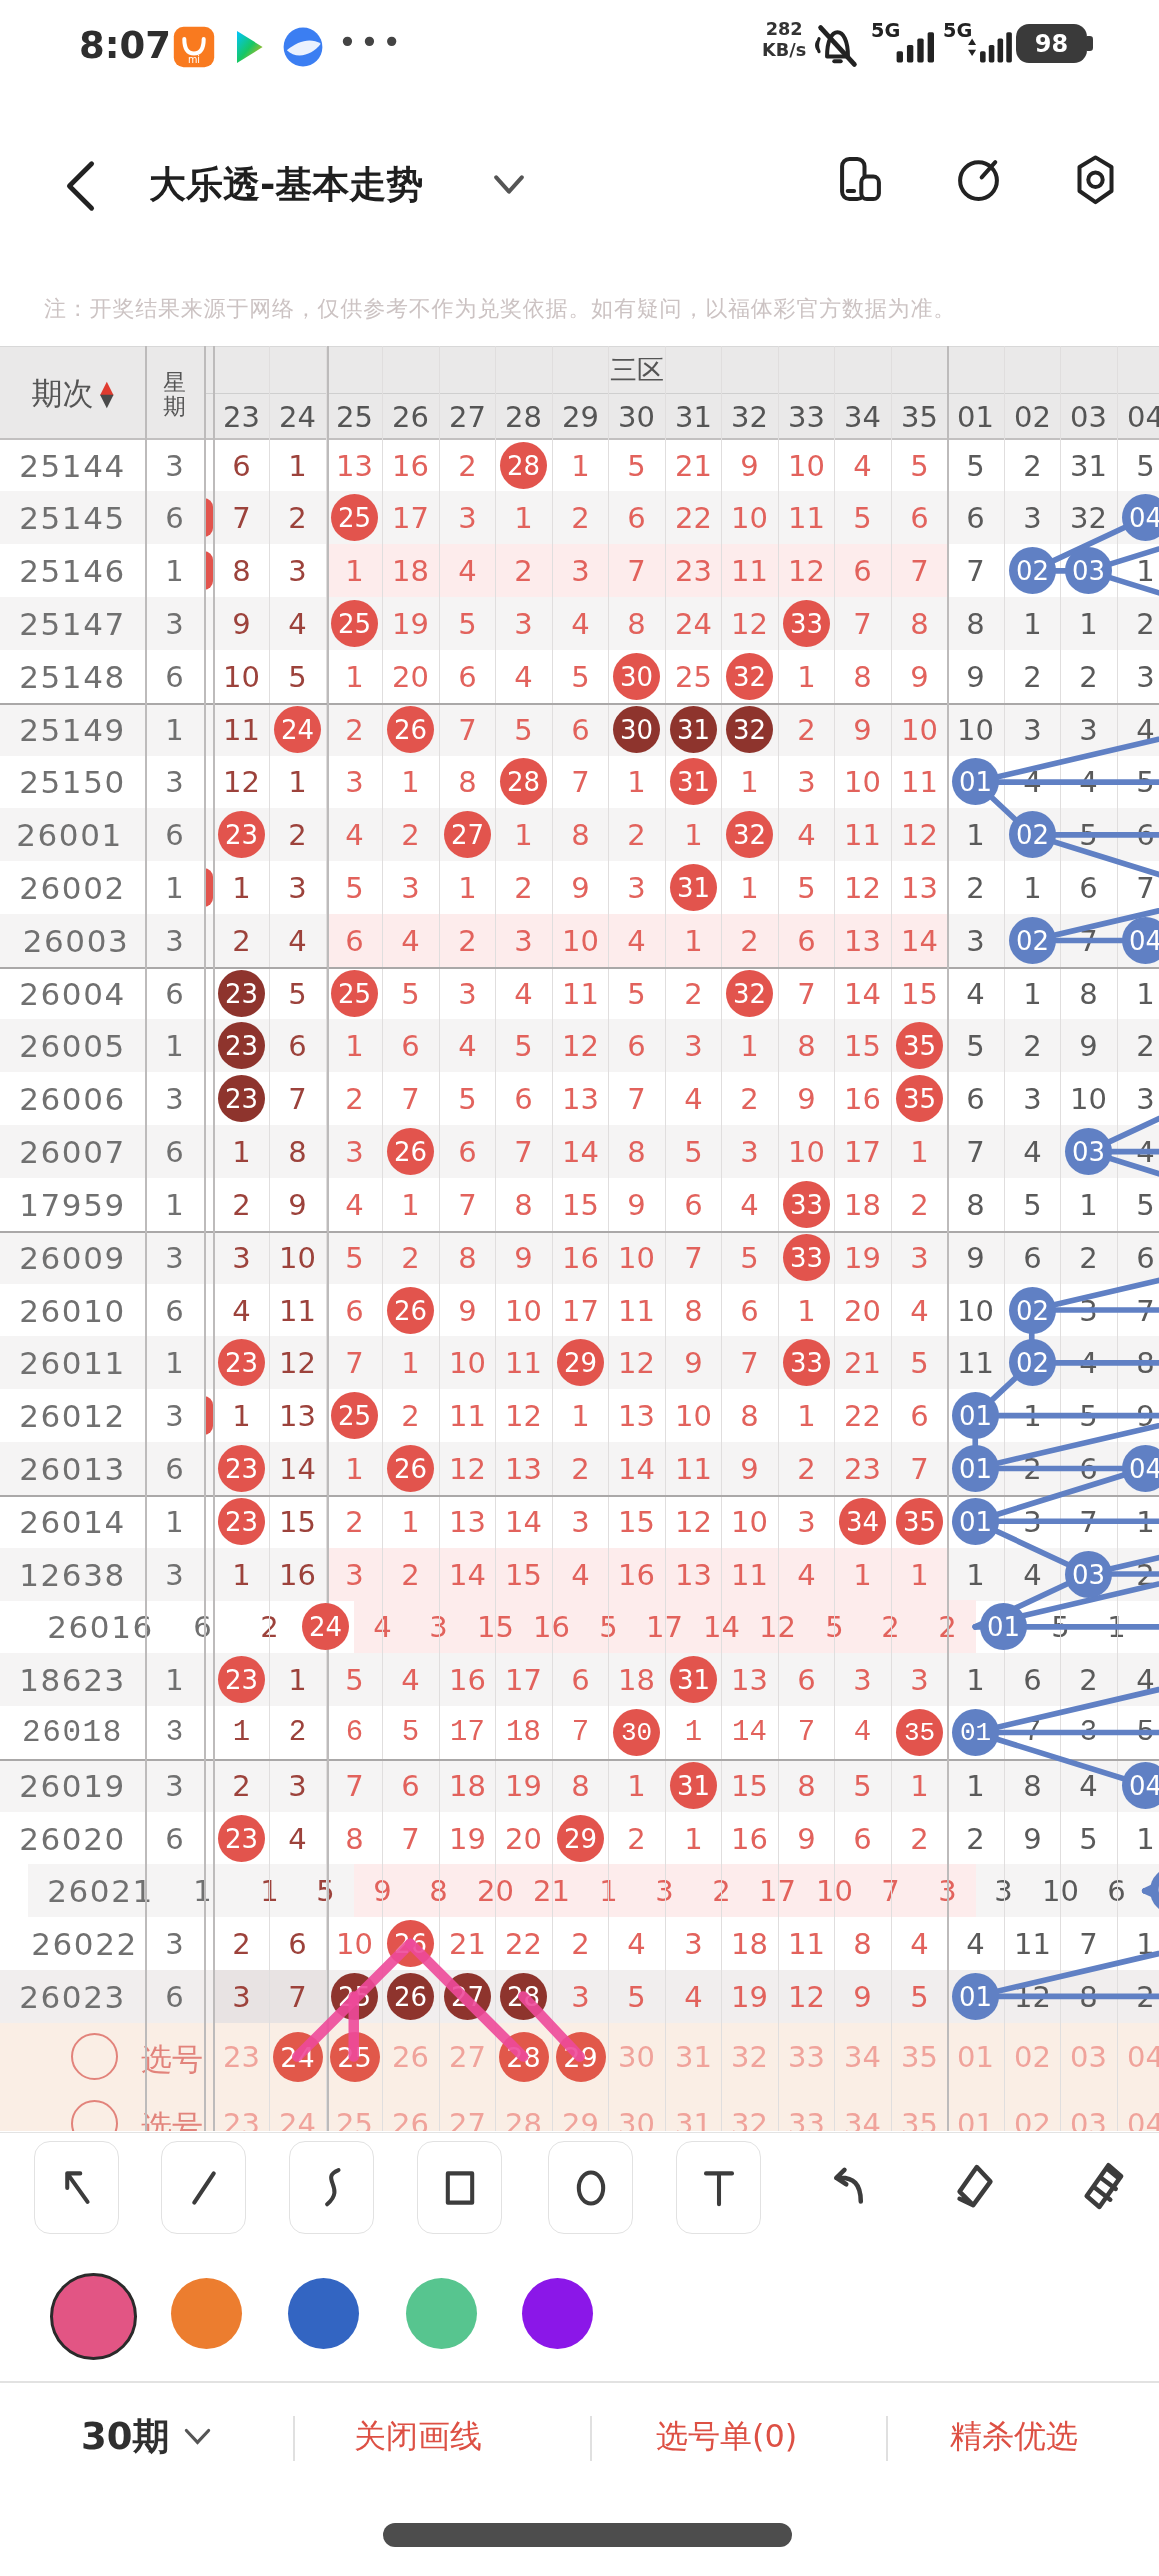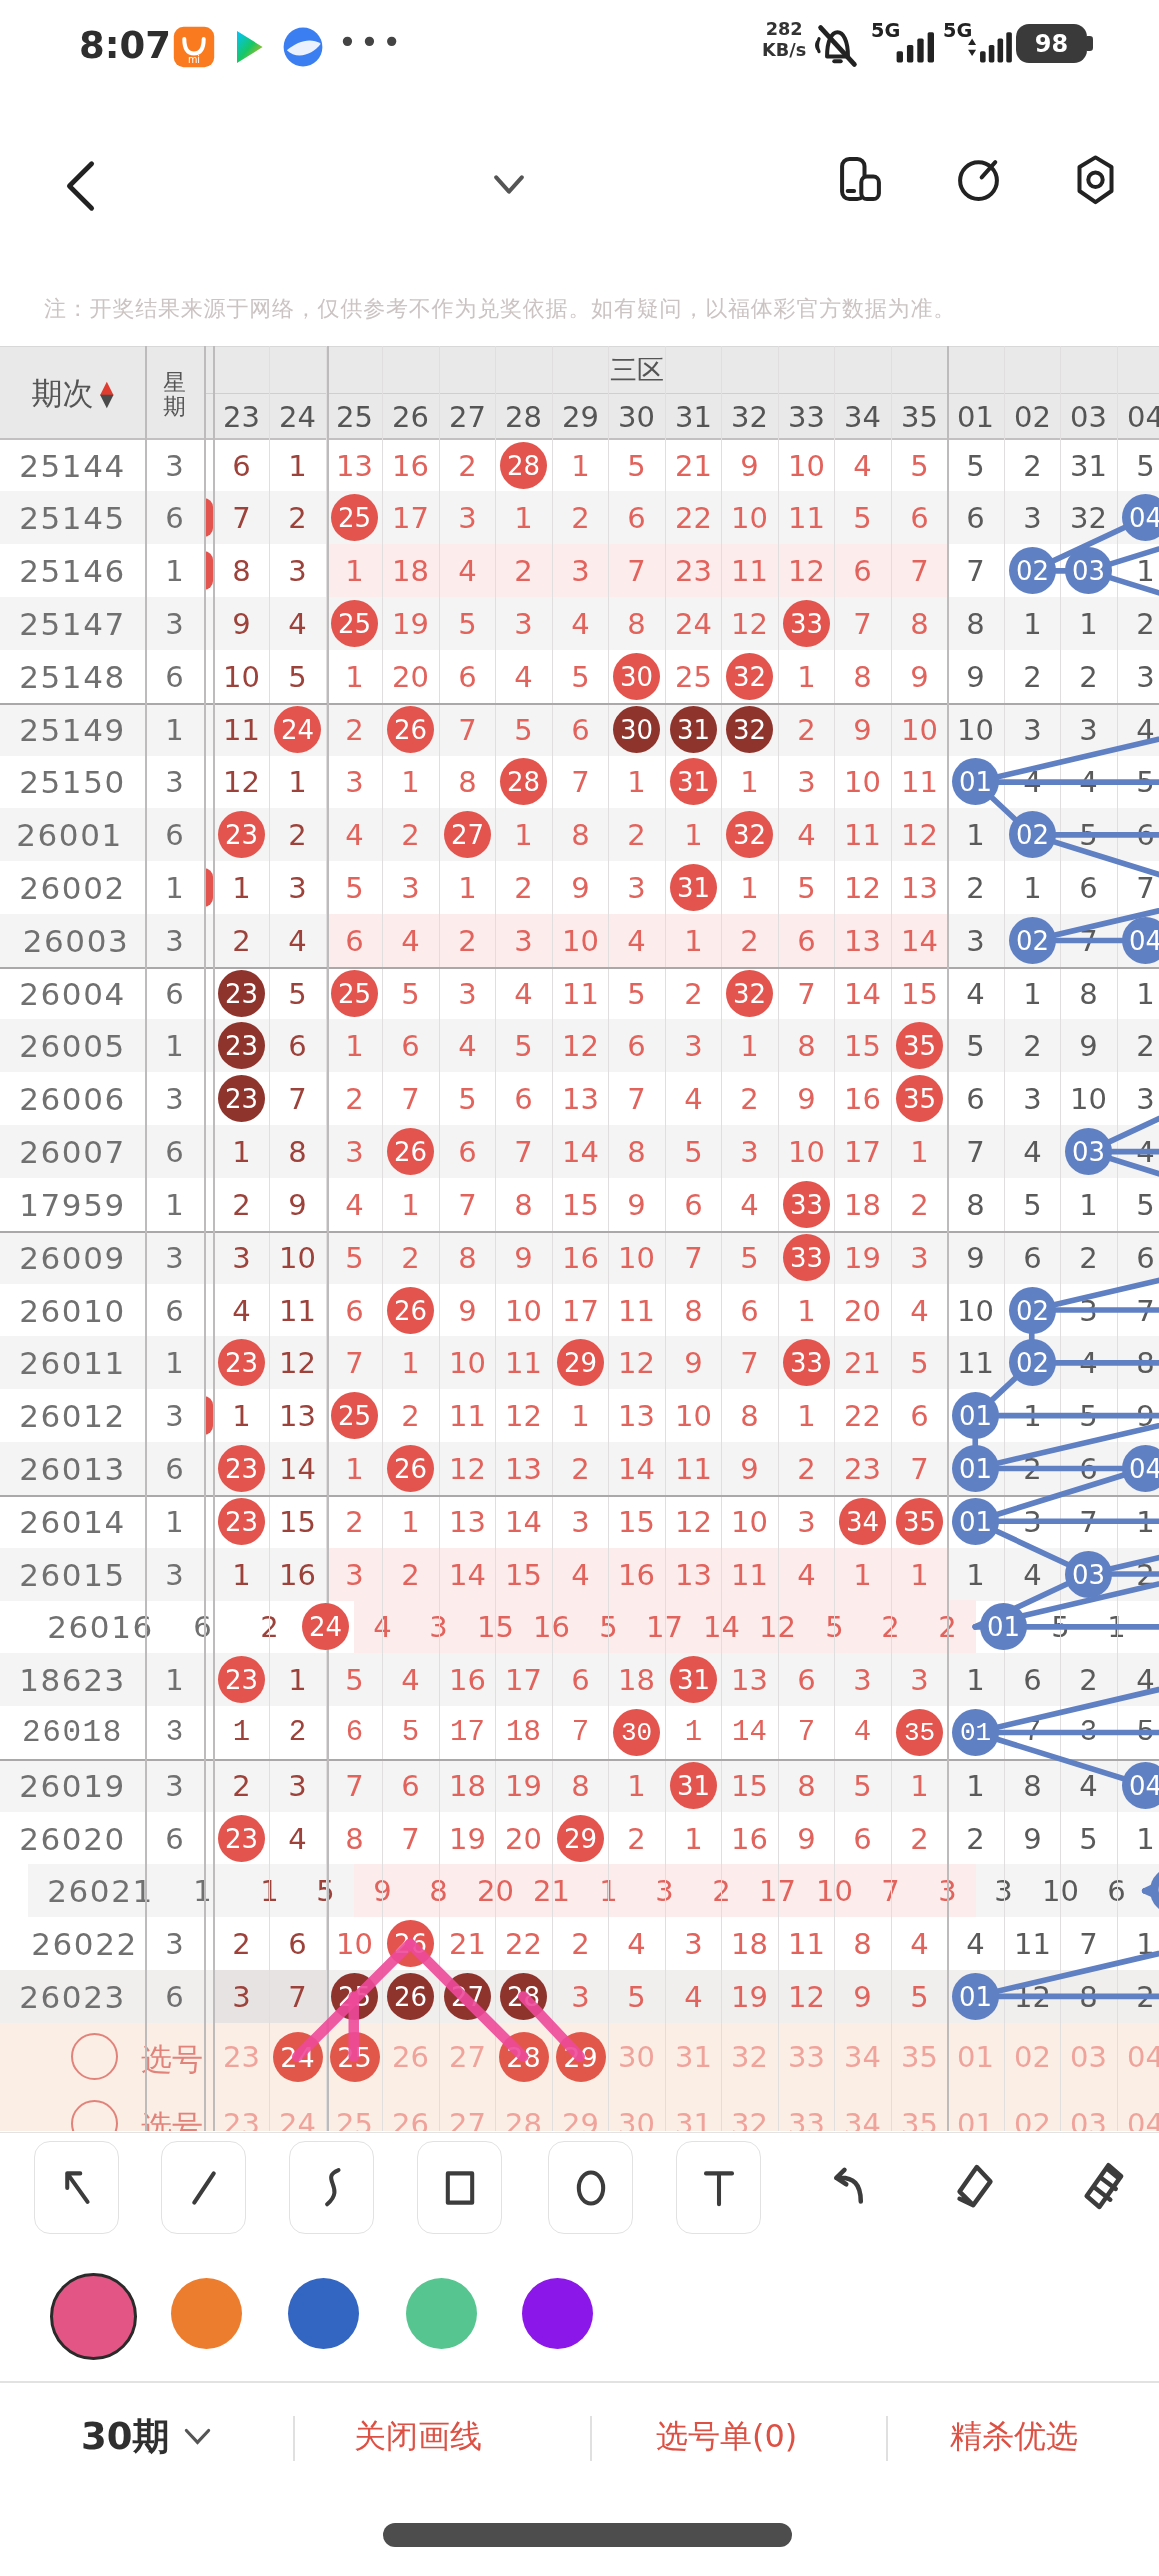--- a/index.html
+++ b/index.html
@@ -127,20 +127,21 @@
     </svg>
     <div id="battery">
         <span>98</span>
       </div>
   </div>
 
   <div id="navbar">
     <svg id="back-icon" viewBox="0 0 44 64">
       <path d="M36 4 L8 32 L36 60" stroke="#222" stroke-width="6" fill="none" stroke-linecap="round" stroke-linejoin="round"></path>
     </svg>
+    <div id="page-title">大乐透-基本走势</div>
     <svg id="title-chevron" viewBox="0 0 40 26">
       <path d="M4 4 L20 22 L36 4" stroke="#555" stroke-width="5" fill="none" stroke-linecap="round" stroke-linejoin="round"></path>
     </svg>
     <svg class="nav-ico" style="left:837px;" viewBox="0 0 58 70">
       <rect x="6" y="10" width="28" height="50" rx="9" stroke="#222" stroke-width="5" fill="none"></rect>
       <rect x="30" y="32" width="22" height="28" rx="7" stroke="#222" stroke-width="5" fill="#fff"></rect>
       <line x1="13" y1="50" x2="21" y2="50" stroke="#222" stroke-width="5" stroke-linecap="round"></line>
     </svg>
     <svg class="nav-ico" style="left:955px;" viewBox="0 0 58 70">
       <circle cx="29" cy="37" r="23" stroke="#222" stroke-width="5" fill="none"></circle>
@@ -728,21 +729,21 @@
           <span class="circ" style="background:#e2544d">35</span>
         </div>
         <div class="cell zb" style="left:947px;width:57px;">
           <span class="circ" style="background:#6080c4">01</span>
         </div>
         <div class="cell zb" style="left:1004px;width:57px;">3</div>
         <div class="cell zb" style="left:1060px;width:57px;">7</div>
         <div class="cell zb" style="left:1117px;width:57px;">1</div>
       </div>
       <div class="row stripe" style="top:1202px;height:53px;">
-        <div class="cell pcol" style="left:0;width:145px;">26015</div>
+        <div class="cell pcol" style="left:0;width:145px;">12638</div>
         <div class="cell wcol" style="left:145px;width:59px;">3</div>
         <div class="cell z2" style="left:213px;width:57px;">1</div>
         <div class="cell z2" style="left:269px;width:57px;">16</div>
         <div class="cell z3 pinkcell" style="left:326px;width:57px;">3</div>
         <div class="cell z3 pinkcell" style="left:382px;width:57px;">2</div>
         <div class="cell z3 pinkcell" style="left:439px;width:57px;">14</div>
         <div class="cell z3 pinkcell" style="left:495px;width:57px;">15</div>
         <div class="cell z3 pinkcell" style="left:552px;width:57px;">4</div>
         <div class="cell z3 pinkcell" style="left:608px;width:57px;">16</div>
         <div class="cell z3 pinkcell" style="left:665px;width:57px;">13</div>

